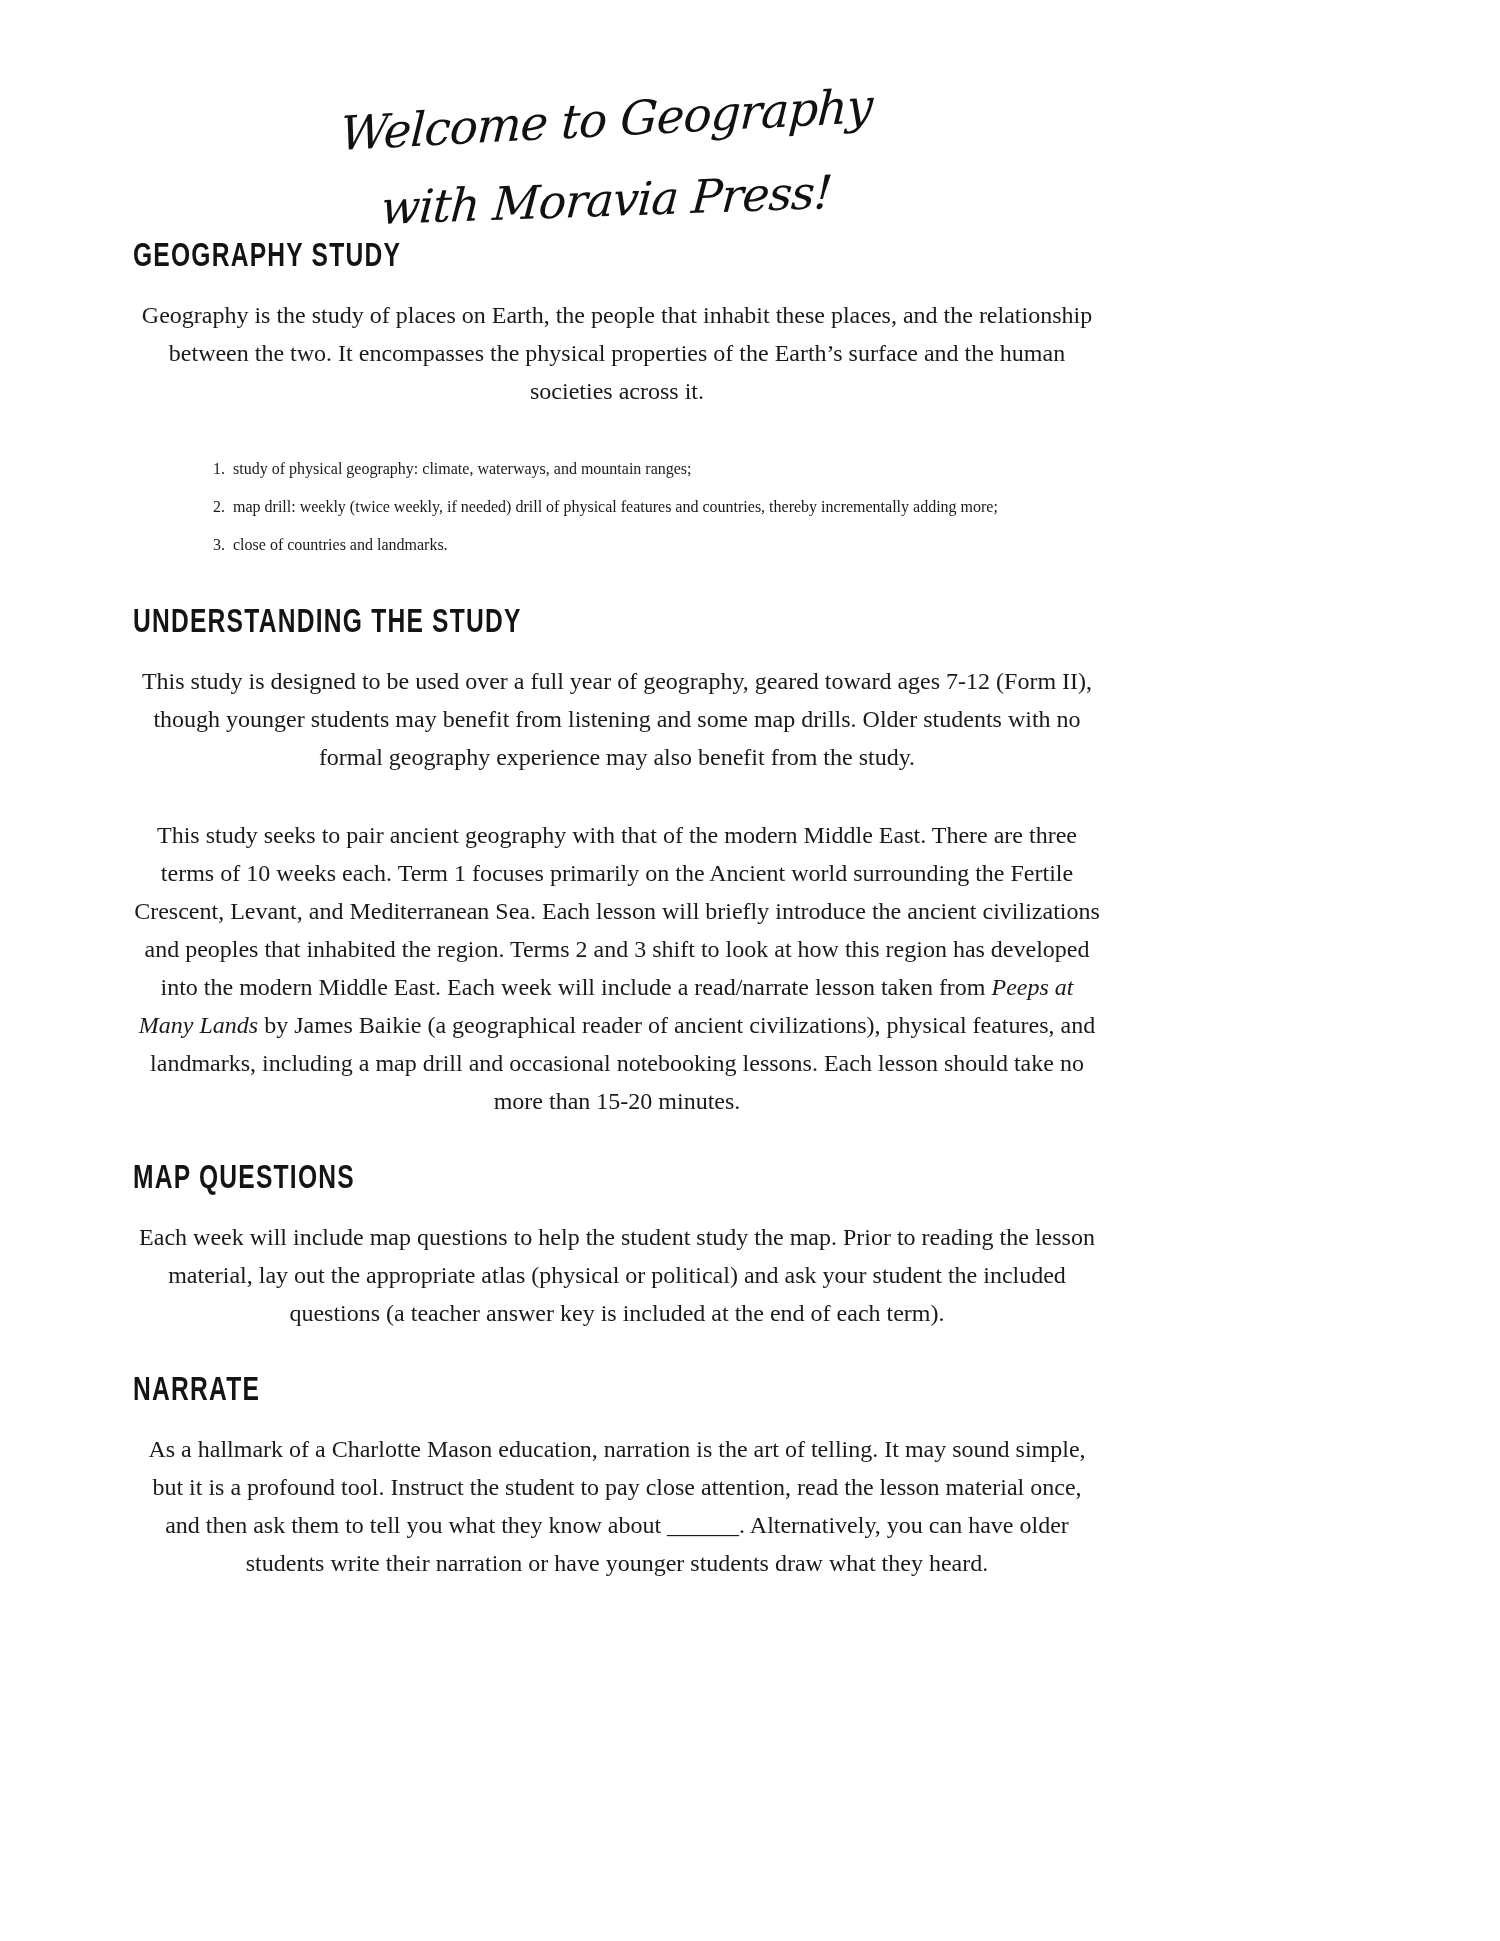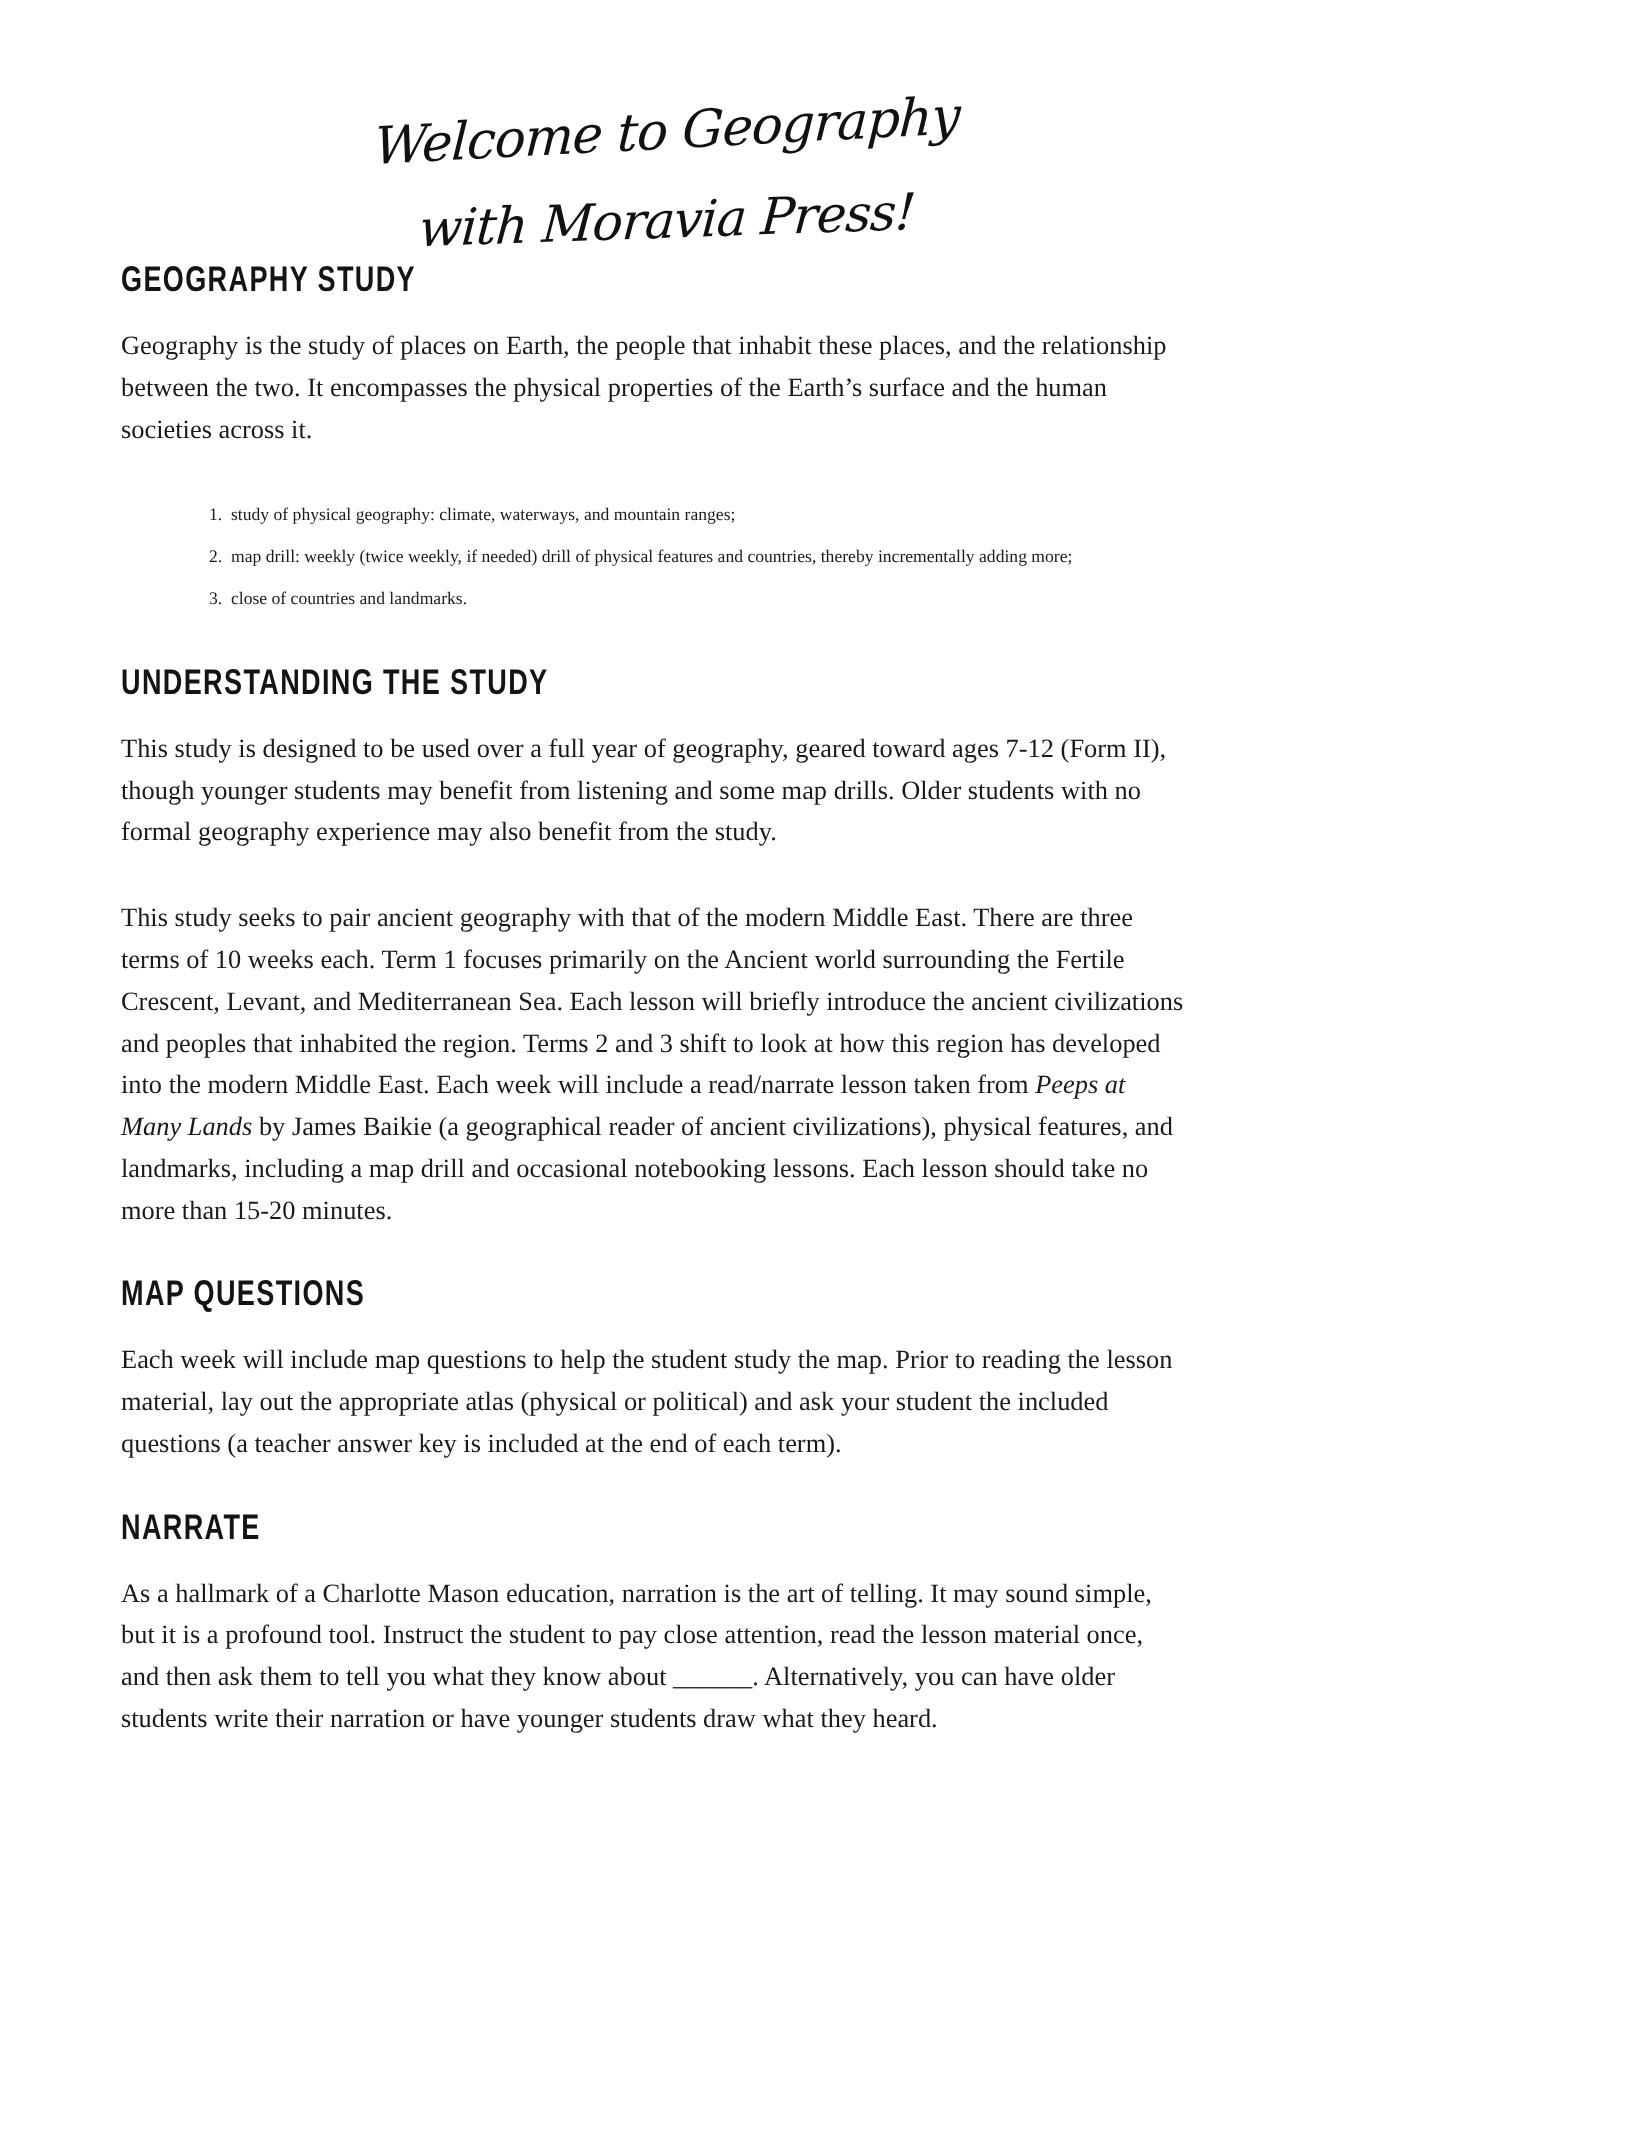--- a/index.html
+++ b/index.html
@@ -40,21 +40,21 @@
     display: inline-block;
     margin-top: 34px;
     font-size: 46px;
     letter-spacing: -1px;
     transform: rotate(-2deg) skewX(-6deg);
     transform-origin: center;
   }
   .content {
     position: absolute;
     top: 238px;
-    left: 110px;
+    left: 133px;
     width: 968px;
   }
   .section-heading {
     font-family: "Liberation Sans", sans-serif;
     font-weight: 700;
     font-size: 30px;
     letter-spacing: 1.5px;
     color: #141414;
     margin: 0 0 24px 0;
   }
@@ -64,20 +64,21 @@
     transform-origin: left center;
   }
   .section-heading.not-first {
     margin-top: 34px;
   }
   .body-text {
     font-size: 24px;
     line-height: 38px;
     margin: 0 0 40px 0;
     color: #1a1a1a;
+    text-align: center;
   }
   ol.study-list {
     margin: 0 0 40px 0;
     padding-left: 96px;
     font-size: 16px;
     line-height: 38px;
     color: #1a1a1a;
   }
   ol.study-list li {
     padding-left: 4px;

